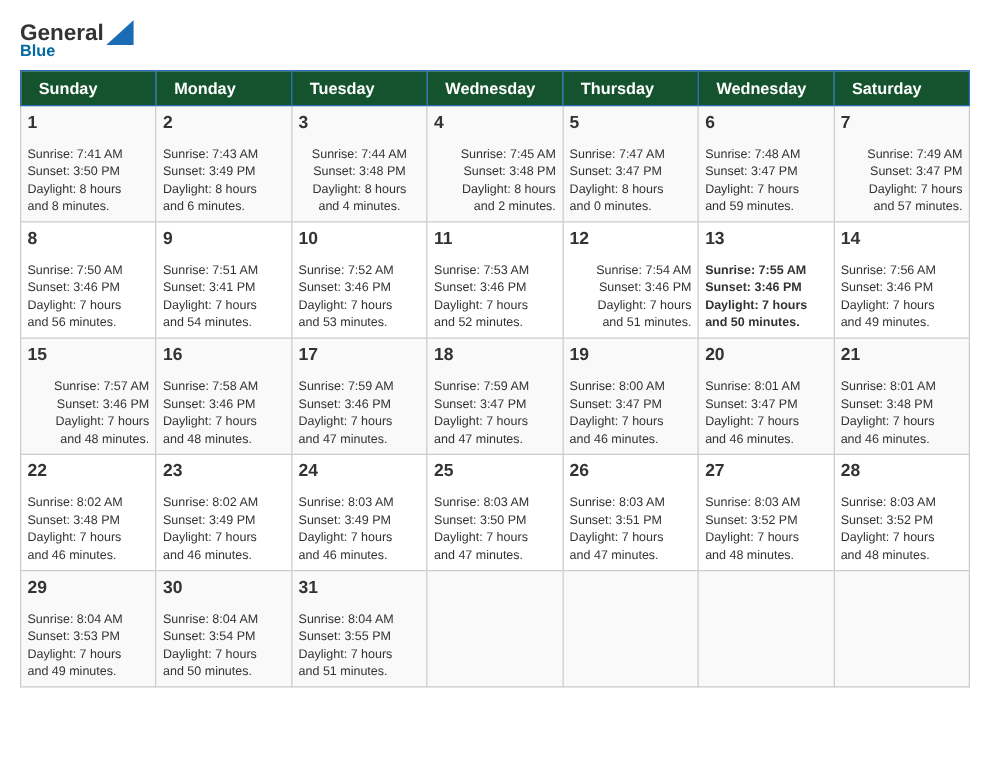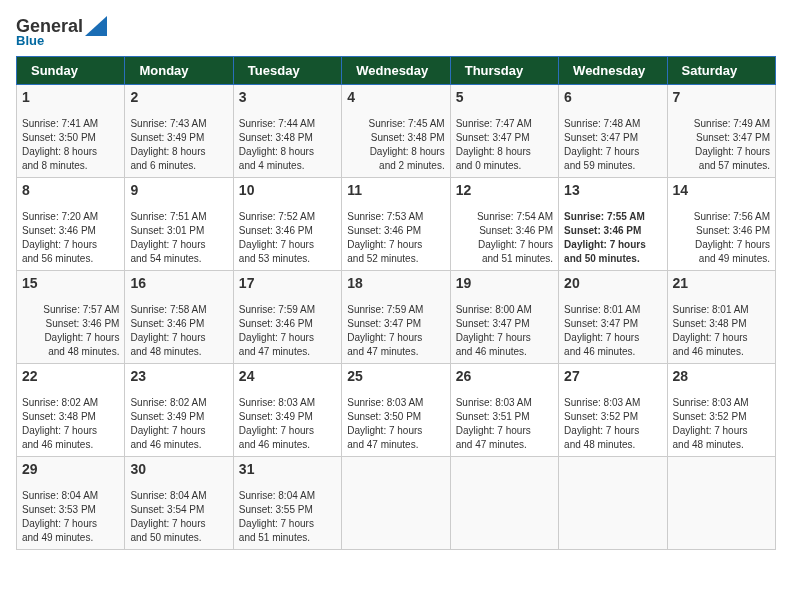--- a/index.html
+++ b/index.html
@@ -121,21 +121,21 @@
         </td>
         <td>
           <span class="day-number">2</span>
           <div class="day-info" style="white-space: pre-line;">Sunrise: 7:43 AM
 Sunset: 3:49 PM
 Daylight: 8 hours
 and 6 minutes.</div>
         </td>
         <td>
           <span class="day-number">3</span>
-          <div class="day-info" style="white-space: pre-line;">Sunrise: 7:44 AM
+          <div class="day-info" style="white-space: pre-line; text-align: center;">Sunrise: 7:44 AM
 Sunset: 3:48 PM
 Daylight: 8 hours
 and 4 minutes.</div>
         </td>
         <td>
           <span class="day-number">4</span>
           <div class="day-info" style="white-space: pre-line; text-align: right;">Sunrise: 7:45 AM
 Sunset: 3:48 PM
 Daylight: 8 hours
 and 2 minutes.</div>
@@ -158,29 +158,29 @@
           <span class="day-number">7</span>
           <div class="day-info" style="white-space: pre-line; text-align: right;">Sunrise: 7:49 AM
 Sunset: 3:47 PM
 Daylight: 7 hours
 and 57 minutes.</div>
         </td>
       </tr>
       <tr class="week-row">
         <td>
           <span class="day-number">8</span>
-          <div class="day-info" style="white-space: pre-line;">Sunrise: 7:20 AM
+          <div class="day-info" style="white-space: pre-line;">Sunrise: 7:50 AM
 Sunset: 3:46 PM
 Daylight: 7 hours
 and 56 minutes.</div>
         </td>
         <td>
           <span class="day-number">9</span>
           <div class="day-info" style="white-space: pre-line;">Sunrise: 7:51 AM
-Sunset: 3:01 PM
+Sunset: 3:41 PM
 Daylight: 7 hours
 and 54 minutes.</div>
         </td>
         <td>
           <span class="day-number">10</span>
           <div class="day-info" style="white-space: pre-line;">Sunrise: 7:52 AM
 Sunset: 3:46 PM
 Daylight: 7 hours
 and 53 minutes.</div>
         </td>
@@ -200,21 +200,21 @@
         </td>
         <td>
           <span class="day-number">13</span>
           <div class="day-info" style="white-space: pre-line; font-weight: bold;">Sunrise: 7:55 AM
 Sunset: 3:46 PM
 Daylight: 7 hours
 and 50 minutes.</div>
         </td>
         <td>
           <span class="day-number">14</span>
-          <div class="day-info" style="white-space: pre-line; text-align: right;">Sunrise: 7:56 AM
+          <div class="day-info" style="white-space: pre-line;">Sunrise: 7:56 AM
 Sunset: 3:46 PM
 Daylight: 7 hours
 and 49 minutes.</div>
         </td>
       </tr>
       <tr class="week-row">
         <td>
           <span class="day-number">15</span>
           <div class="day-info" style="white-space: pre-line; text-align: right;">Sunrise: 7:57 AM
 Sunset: 3:46 PM

